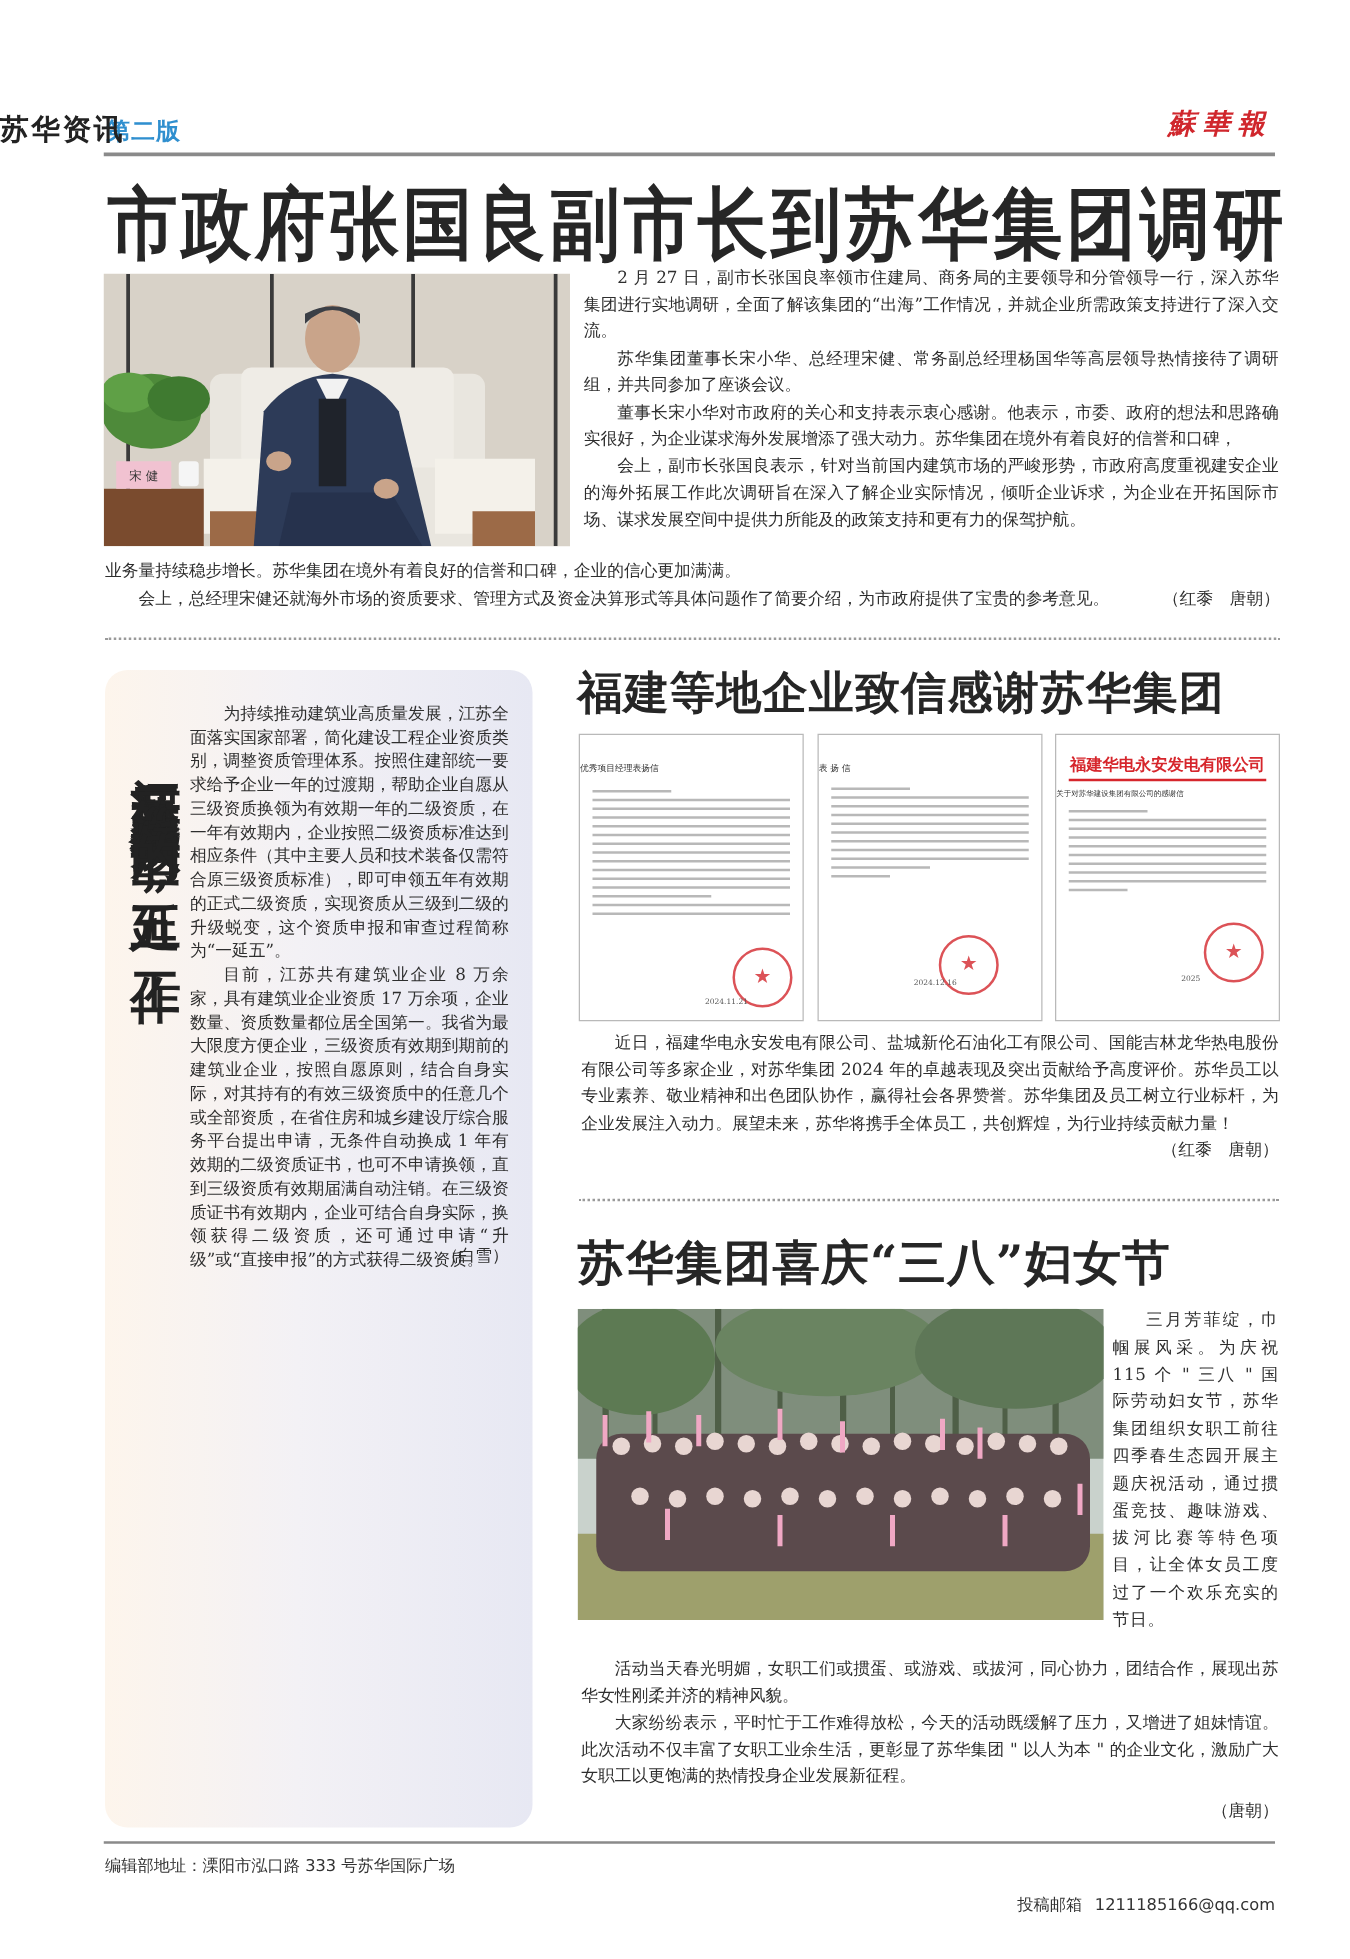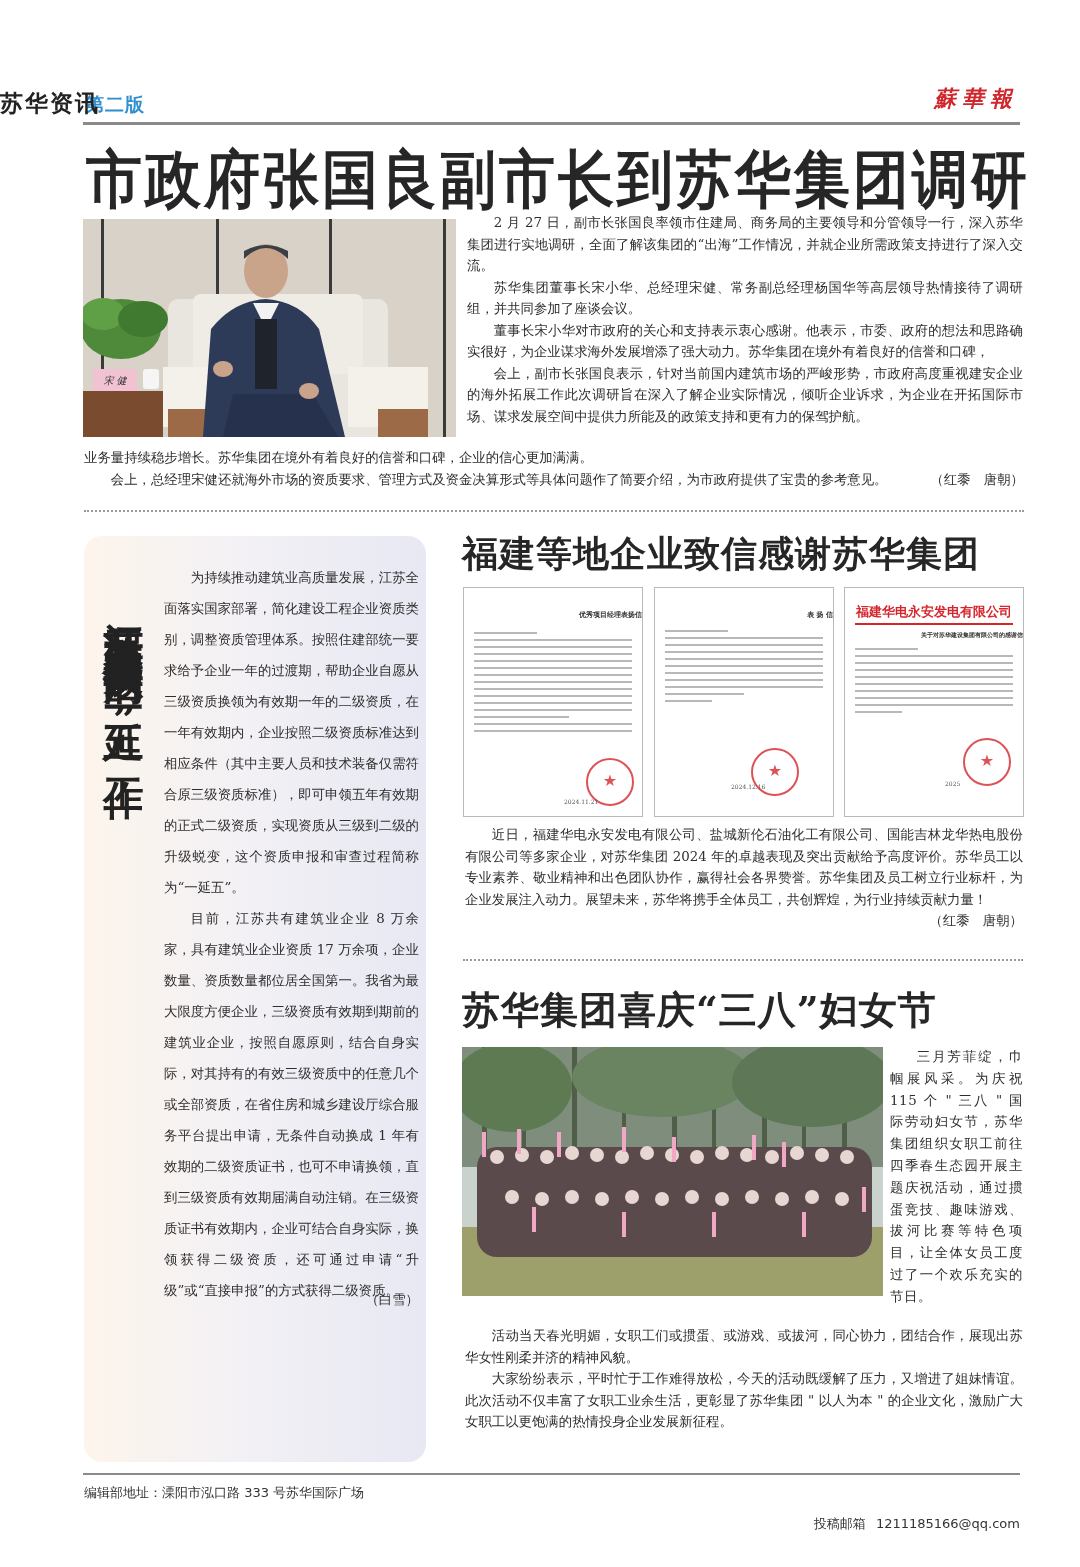--- a/index.html
+++ b/index.html
@@ -13,29 +13,29 @@
   
   .hl{font-family:"DejaVu Serif","Liberation Serif",serif;font-weight:bold;color:#262626;white-space:nowrap;}
   .hl1{left:86px;top:138px;font-size:56px;letter-spacing:3px;transform:scaleY(1.12);transform-origin:top left;}
   .hl2{left:462px;top:530px;font-size:36px;letter-spacing:1px;}
   .hl3{left:462px;top:985px;font-size:38px;letter-spacing:1px;}
   
   .p{font-size:13.4px;line-height:21.5px;text-align:justify;color:#2e2e2e;}
   .p .indent{display:block;text-indent:2em;}
   .byline{text-align:right;}
   
-  .photo1{left:83px;top:219px;width:373px;height:218px;overflow:hidden;background:#d9d3c9;font-style:italic;}
+  .photo1{left:83px;top:219px;width:373px;height:218px;overflow:hidden;background:#d9d3c9;}
   
   .dots{height:0;border-top:2px dotted #9a9a9a;}
   
   .panel{left:84px;top:536px;width:342px;height:926px;border-radius:18px;background:linear-gradient(90deg,#fdf5ec 0%,#f3f1f5 45%,#e7e8f3 100%);}
   .vtitle{left:96px;top:592px;width:50px;font-family:"DejaVu Serif","Liberation Serif",serif;font-weight:bold;font-size:40px;line-height:43.5px;color:#222;text-align:center;writing-mode:vertical-rl;text-orientation:upright;letter-spacing:3px;}
   
   .letter{background:#fff;border:1px solid #b9b9b9;overflow:hidden;}
-  .letter .lt{font-size:7px;font-weight:bold;text-align:right;color:#333;margin-top:22px;}
+  .letter .lt{font-size:7px;font-weight:normal;text-align:left;color:#333;margin-top:22px;}
   .letter .ll{margin:0 10px;}
   .letter .line{height:2px;background:#9a9a9a;margin:5px 0;opacity:.7;}
   .seal{position:absolute;width:44px;height:44px;border-radius:50%;border:2px solid #d6353a;color:#d6353a;font-size:16px;text-align:center;line-height:42px;opacity:.85;}
   .company-name{font-family:"DejaVu Sans","Liberation Sans",sans-serif;font-weight:bold;color:#d6262c;font-size:13px;text-align:center;margin-top:15px;}
   .red-rule{height:2px;background:#d6262c;margin:2px 10px 0;}
   
   .photo2{left:462px;top:1047px;width:421px;height:249px;overflow:hidden;}
   
   .rule-bottom{left:83px;right:60px;top:1473px;height:2px;background:#8a8a8a;}
   .footer-text{top:1484px;font-family:"DejaVu Sans","Liberation Sans",sans-serif;font-size:13px;color:#333;}
@@ -95,21 +95,21 @@
   <span style="display:flex;justify-content:space-between;gap:28px;">
     <span class="indent" style="display:inline;">会上，总经理宋健还就海外市场的资质要求、管理方式及资金决算形式等具体问题作了简要介绍，为市政府提供了宝贵的参考意见。</span>
     <span>（红黍　唐朝）</span>
   </span>
 </div>
 
 <div class="abs dots" style="left:84px;top:510px;width:940px;"></div>
 
 <div class="abs panel"></div>
 <div class="abs vtitle">江苏开展建筑业企业资质换领后的“一延五”工作</div>
-<div class="abs p" style="left:164px;top:562px;width:255px;line-height:31px;">
+<div class="abs p" style="left:152px;top:562px;width:255px;line-height:19px;">
   <span class="indent">为持续推动建筑业高质量发展，江苏全面落实国家部署，简化建设工程企业资质类别，调整资质管理体系。按照住建部统一要求给予企业一年的过渡期，帮助企业自愿从三级资质换领为有效期一年的二级资质，在一年有效期内，企业按照二级资质标准达到相应条件（其中主要人员和技术装备仅需符合原三级资质标准），即可申领五年有效期的正式二级资质，实现资质从三级到二级的升级蜕变，这个资质申报和审查过程简称为“一延五”。</span>
   <span class="indent">目前，江苏共有建筑业企业 8 万余家，具有建筑业企业资质 17 万余项，企业数量、资质数量都位居全国第一。我省为最大限度方便企业，三级资质有效期到期前的建筑业企业，按照自愿原则，结合自身实际，对其持有的有效三级资质中的任意几个或全部资质，在省住房和城乡建设厅综合服务平台提出申请，无条件自动换成 1 年有效期的二级资质证书，也可不申请换领，直到三级资质有效期届满自动注销。在三级资质证书有效期内，企业可结合自身实际，换领获得二级资质，还可通过申请“升级”或“直接申报”的方式获得二级资质。</span>
   <span class="byline" style="display:block;margin-top:-21.6px;">（白雪）</span>
 </div>
 
 <div class="abs hl hl2">福建等地企业致信感谢苏华集团</div>
 
 <div class="abs letter" style="left:463px;top:587px;width:178px;height:228px;">
   <div class="lt">优秀项目经理表扬信</div>
   <div class="ll" style="margin-top:12px;">
@@ -249,20 +249,21 @@
   </svg>
 </div>
 
 <div class="abs p" style="left:890px;top:1046px;width:133px;line-height:21.8px;letter-spacing:0.6px;">
   <span class="indent">三月芳菲绽，巾帼展风采。为庆祝 115 个 " 三八 " 国际劳动妇女节，苏华集团组织女职工前往四季春生态园开展主题庆祝活动，通过掼蛋竞技、趣味游戏、拔河比赛等特色项目，让全体女员工度过了一个欢乐充实的节日。</span>
 </div>
 
 <div class="abs p" style="left:465px;top:1325px;width:558px;">
   <span class="indent">活动当天春光明媚，女职工们或掼蛋、或游戏、或拔河，同心协力，团结合作，展现出苏华女性刚柔并济的精神风貌。</span>
   <span class="indent">大家纷纷表示，平时忙于工作难得放松，今天的活动既缓解了压力，又增进了姐妹情谊。此次活动不仅丰富了女职工业余生活，更彰显了苏华集团 " 以人为本 " 的企业文化，激励广大女职工以更饱满的热情投身企业发展新征程。</span>
+  <span class="byline" style="display:block;margin-top:6px;">（唐朝）</span>
 </div>
 
 <div class="abs rule-bottom"></div>
 <div class="abs footer-text" style="left:84px;">编辑部地址：溧阳市泓口路 333 号苏华国际广场</div>
 <div class="abs footer-text" style="right:60px;margin-top:31px;">
   <span>投稿邮箱</span>
   <span style="margin-left:6px;">1211185166@qq.com</span>
 </div>
 
 </body></html>

